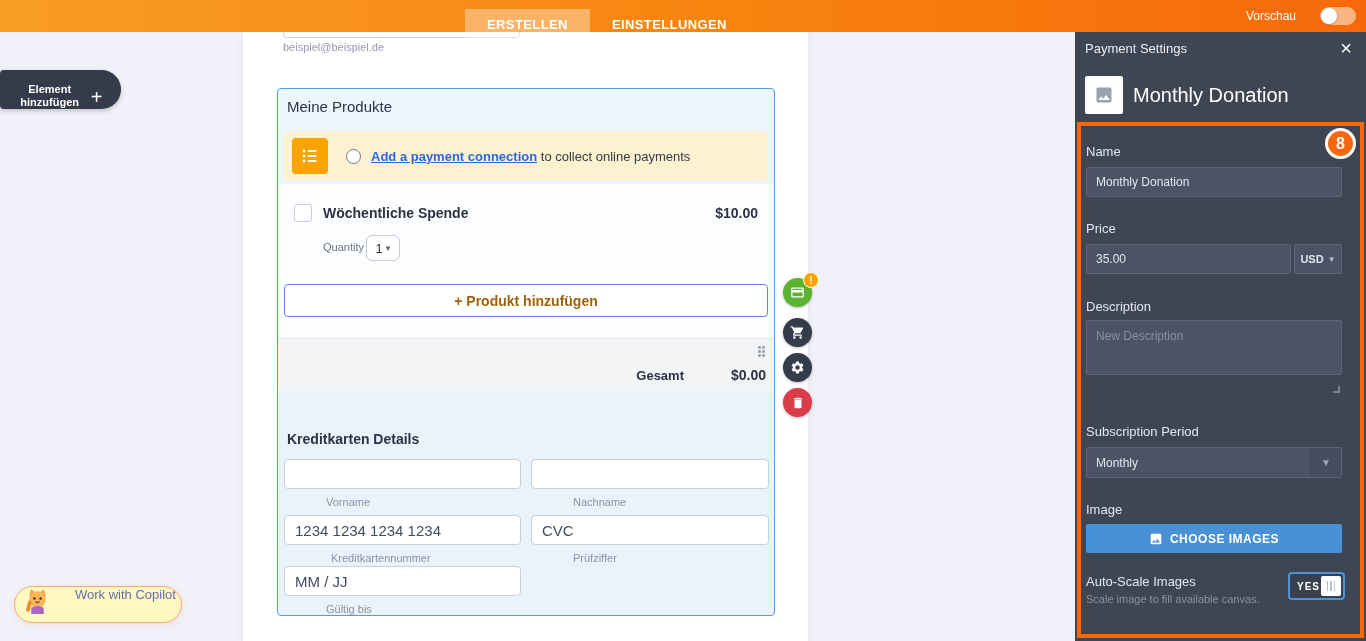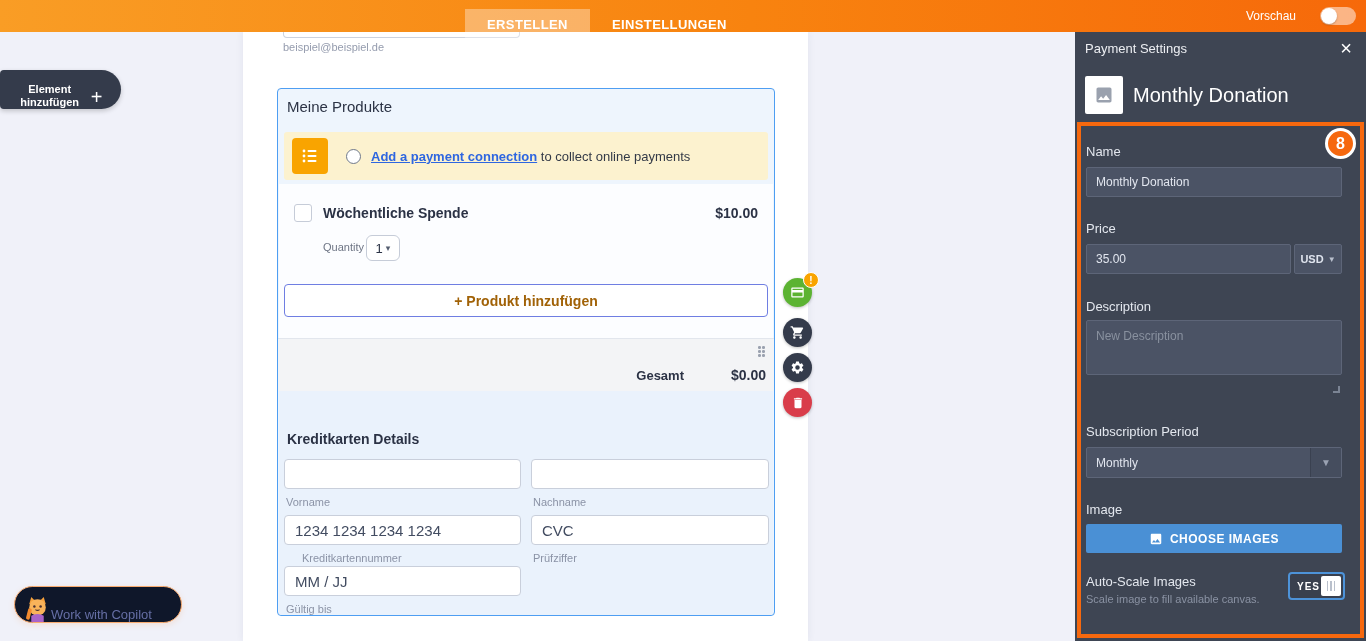--- a/index.html
+++ b/index.html
@@ -20,22 +20,22 @@
 
   
   .canvas { position:absolute; top:32px; left:0; right:0; bottom:0; background:#f0f1f9; }
 
   .add-element { position:absolute; left:0; top:38px; width:121px; height:39px; background:#343b4b;
                  border-radius:4px 20px 20px 4px; display:flex; align-items:flex-end; justify-content:center;
                  gap:10px; cursor:pointer; box-shadow:0 2px 5px rgba(0,0,0,.2); }
   .add-element .lbl { color:#fff; font-size:11px; font-weight:bold; line-height:13px; text-align:center; width:62px; }
   .add-element .plus { color:#fff; font-size:20px; font-weight:300; }
 
-  .copilot { position:absolute; left:14px; top:554px; width:168px; height:37px; background:#0f172a;
-             border:1px solid #f8ab70; border-radius:20px; display:flex; align-items:flex-end; gap:0;
+  .copilot { position:absolute; left:14px; top:554px; width:168px; height:37px; background:#fef9c3;
+             border:1px solid #f8ab70; border-radius:20px; display:flex; align-items:flex-start; gap:24px;
              padding-left:9px; cursor:pointer; box-shadow:0 2px 6px rgba(248,130,30,.15); }
   .copilot .txt { font-size:13px; color:#666fa5; }
 
   .form-col { position:absolute; left:243px; top:0; width:565px; height:100%; background:#fff;
               box-shadow:0 0 8px rgba(40,50,80,.07); }
   .email-sliver { position:absolute; left:40px; top:-4px; width:237px; height:10px;
                   border:1px solid #ccd2de; border-top:none; border-radius:0 0 4px 4px; background:#fff; }
   .email-helper { position:absolute; left:40px; top:9px; font-size:11px; color:#959cae; }
 
   
@@ -72,21 +72,21 @@
   .drag-dots { position:absolute; right:8px; top:257px; display:grid; grid-template-columns:repeat(2,4px);
                grid-auto-rows:4px; cursor:grab; }
   .drag-dots i { width:2.5px; height:2.5px; border-radius:50%; background:#9aa1af; }
   .total-label { position:absolute; right:90px; top:279px; font-size:13px; font-weight:bold; color:#2b3245; }
   .total-value { position:absolute; right:8px; top:278px; font-size:14px; font-weight:bold; color:#2b3245; }
 
   .cc-title { position:absolute; left:9px; top:342px; font-size:14px; font-weight:bold; color:#2b3245; }
   .cc-input { position:absolute; height:30px; background:#fff; border:1px solid #c9cfdb; border-radius:4px;
               font-family:"Liberation Sans",sans-serif; font-size:15px; color:#3f495c; padding:0 10px; outline:none; width:237px; }
   .cc-input::placeholder { color:#424c61; opacity:1; }
-  .cc-label { position:absolute; font-size:11px; color:#8b93a6; }
+  .cc-label { position:absolute; font-size:11px; color:#8b93a6;margin-left:40px; }
 
   
   .fab { position:absolute; left:783px; width:29px; height:29px; border-radius:50%; display:flex;
          align-items:center; justify-content:center; cursor:pointer; box-shadow:0 1px 3px rgba(0,0,0,.25); }
   .fab.green { background:#5cb332; top:246px; }
   .fab.dark1 { background:#343b4b; top:286px; }
   .fab.dark2 { background:#343b4b; top:321px; }
   .fab.red { background:#d93d4a; top:356px; }
   .fab-badge { position:absolute; left:803px; top:240px; width:16px; height:16px; border-radius:50%;
                background:#f9a400; color:#fff; font-size:10px; font-weight:bold; display:flex;
@@ -219,21 +219,21 @@
 
         <div class="cc-title">Kreditkarten Details</div>
 
         <input class="cc-input" style="left: 6px; top: 370px;" placeholder="">
         <input class="cc-input" style="left: 253px; top: 370px; width: 238px;" placeholder="">
         <div class="cc-label" style="left:8px; top:407px;">Vorname</div>
         <div class="cc-label" style="left:255px; top:407px;">Nachname</div>
 
         <input class="cc-input" style="left: 6px; top: 426px;" placeholder="1234 1234 1234 1234">
         <input class="cc-input" style="left: 253px; top: 426px; width: 238px;" placeholder="CVC">
-        <div class="cc-label" style="left:24px; top:463px;">Kreditkartennummer</div>
+        <div class="cc-label" style="left:13px; top:463px;">Kreditkartennummer</div>
         <div class="cc-label" style="left:255px; top:463px;">Prüfziffer</div>
 
         <input class="cc-input" style="left: 6px; top: 477px;" placeholder="MM / JJ">
         <div class="cc-label" style="left:8px; top:514px;">Gültig bis</div>
       </div>
     </div>
 
     <div class="fab-badge">!</div>
     <div class="fab green">
       <svg width="15" height="15" viewBox="0 0 24 24">

